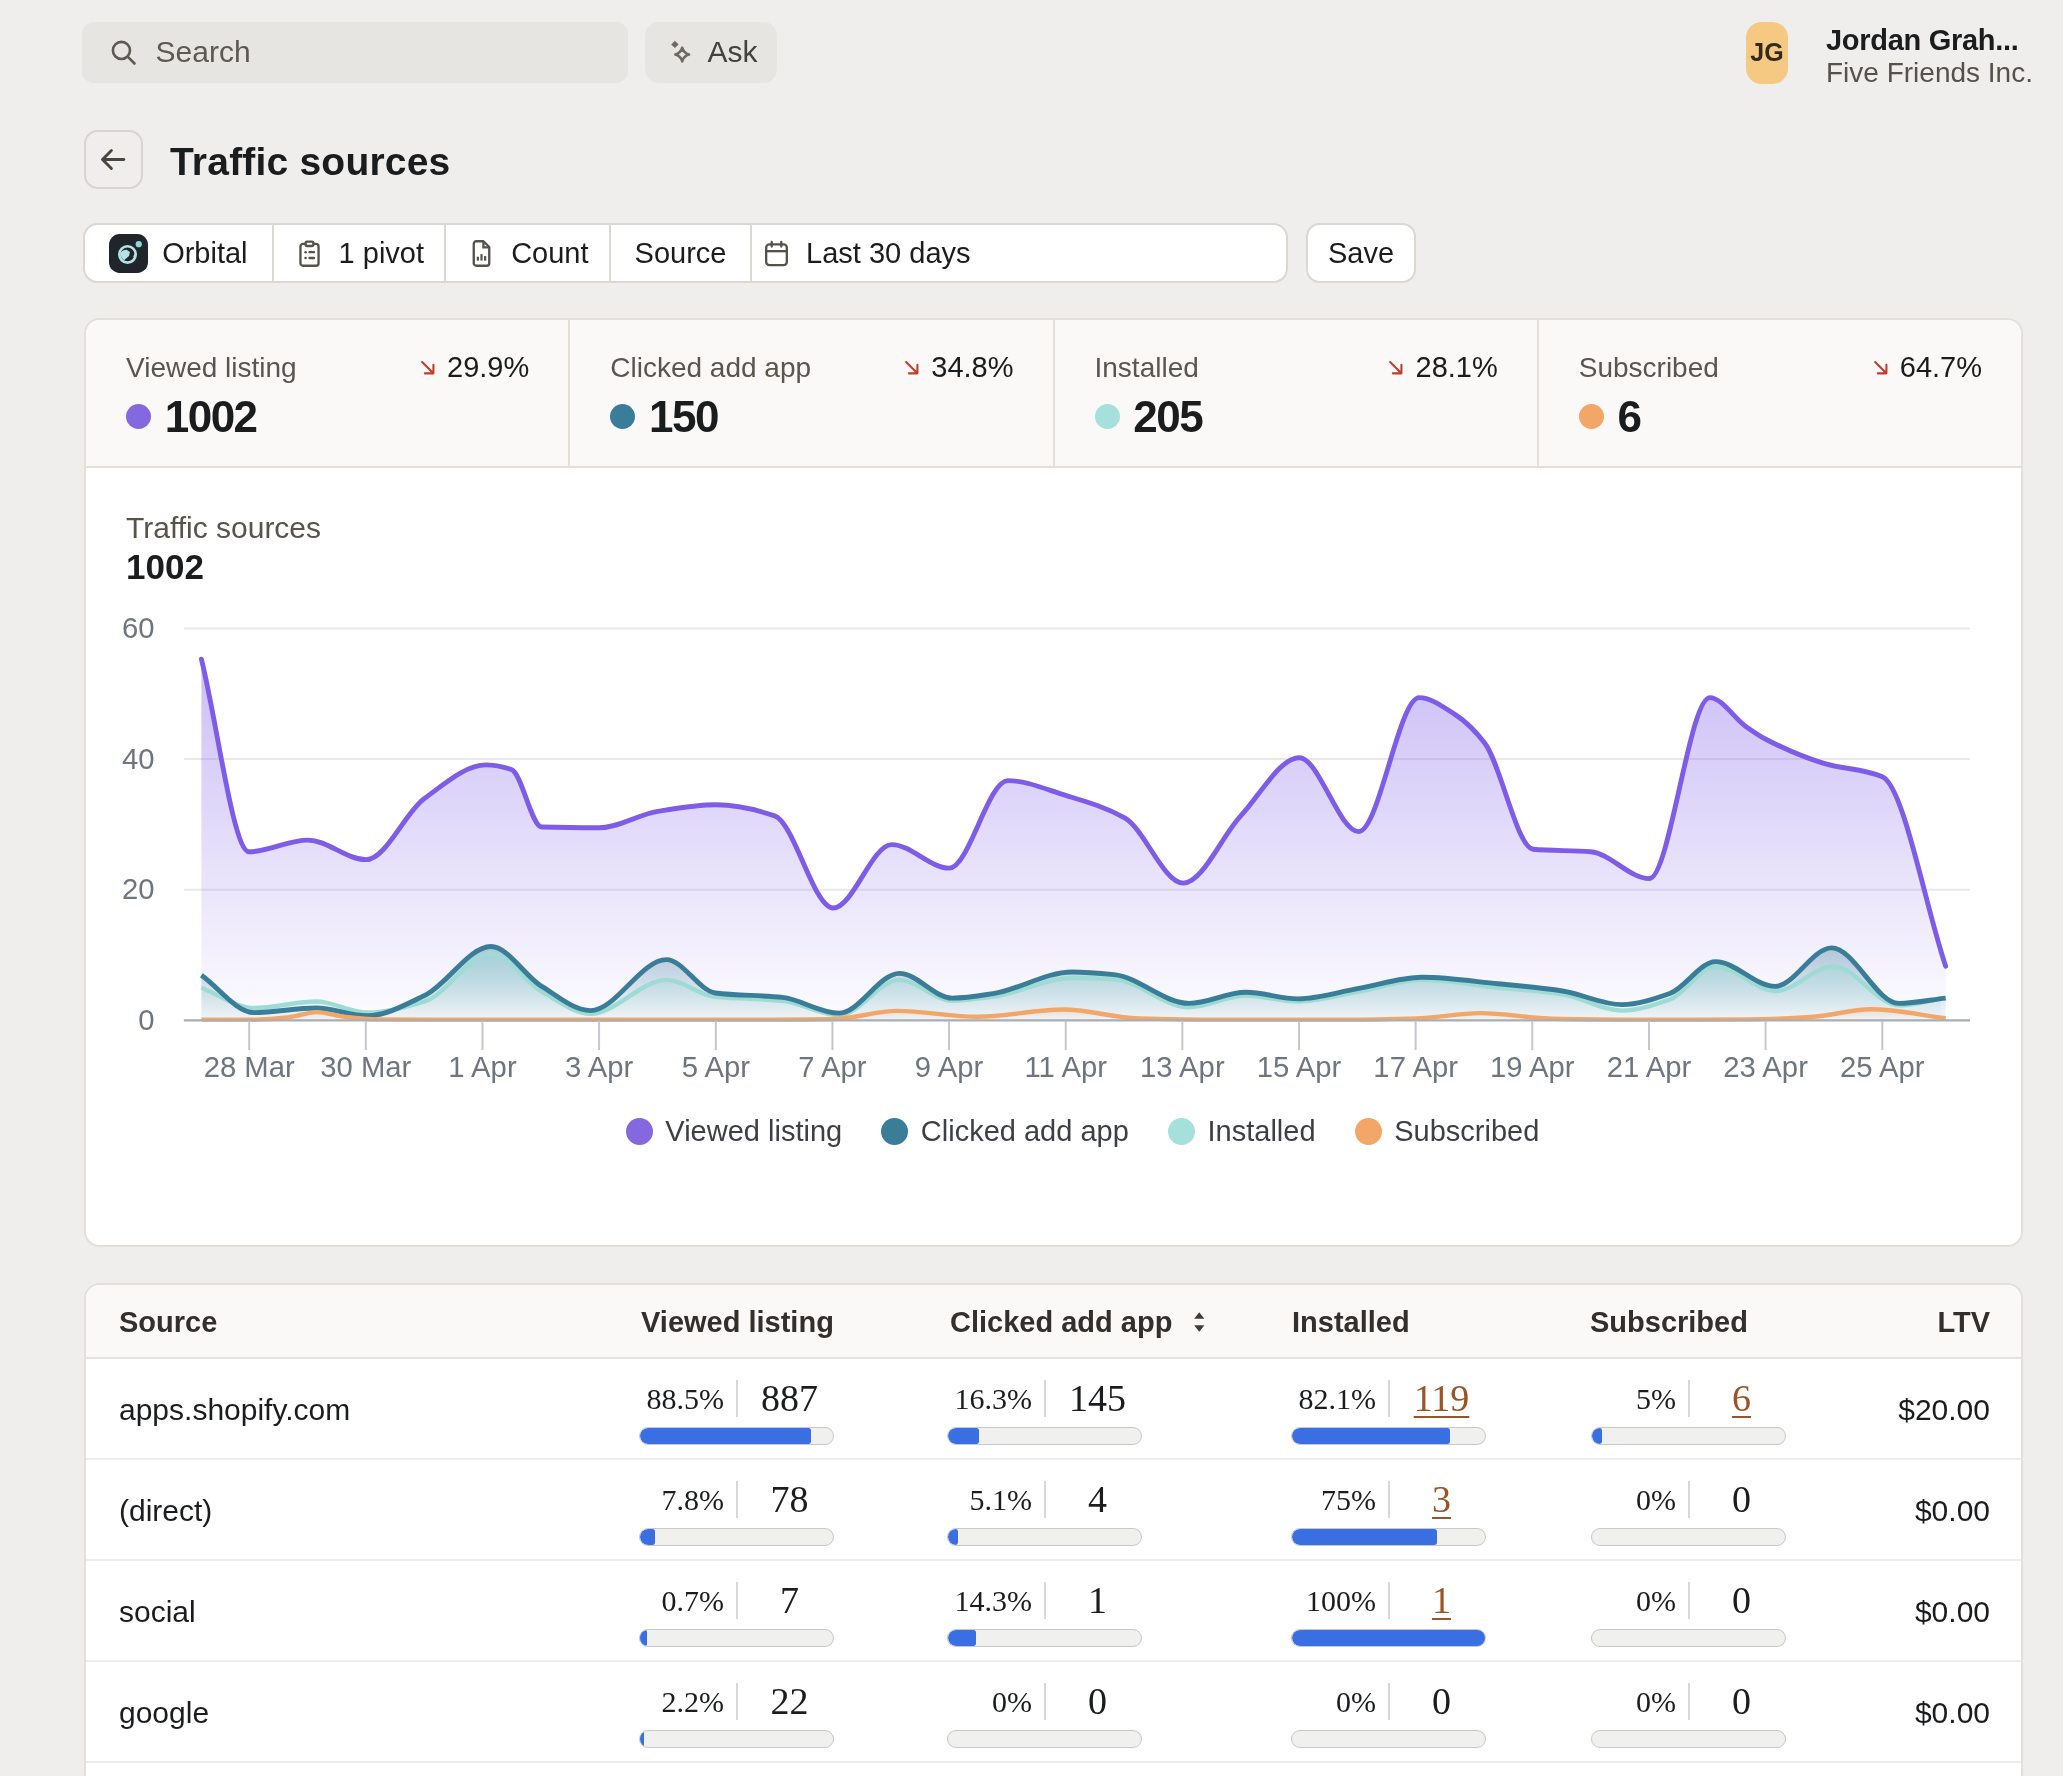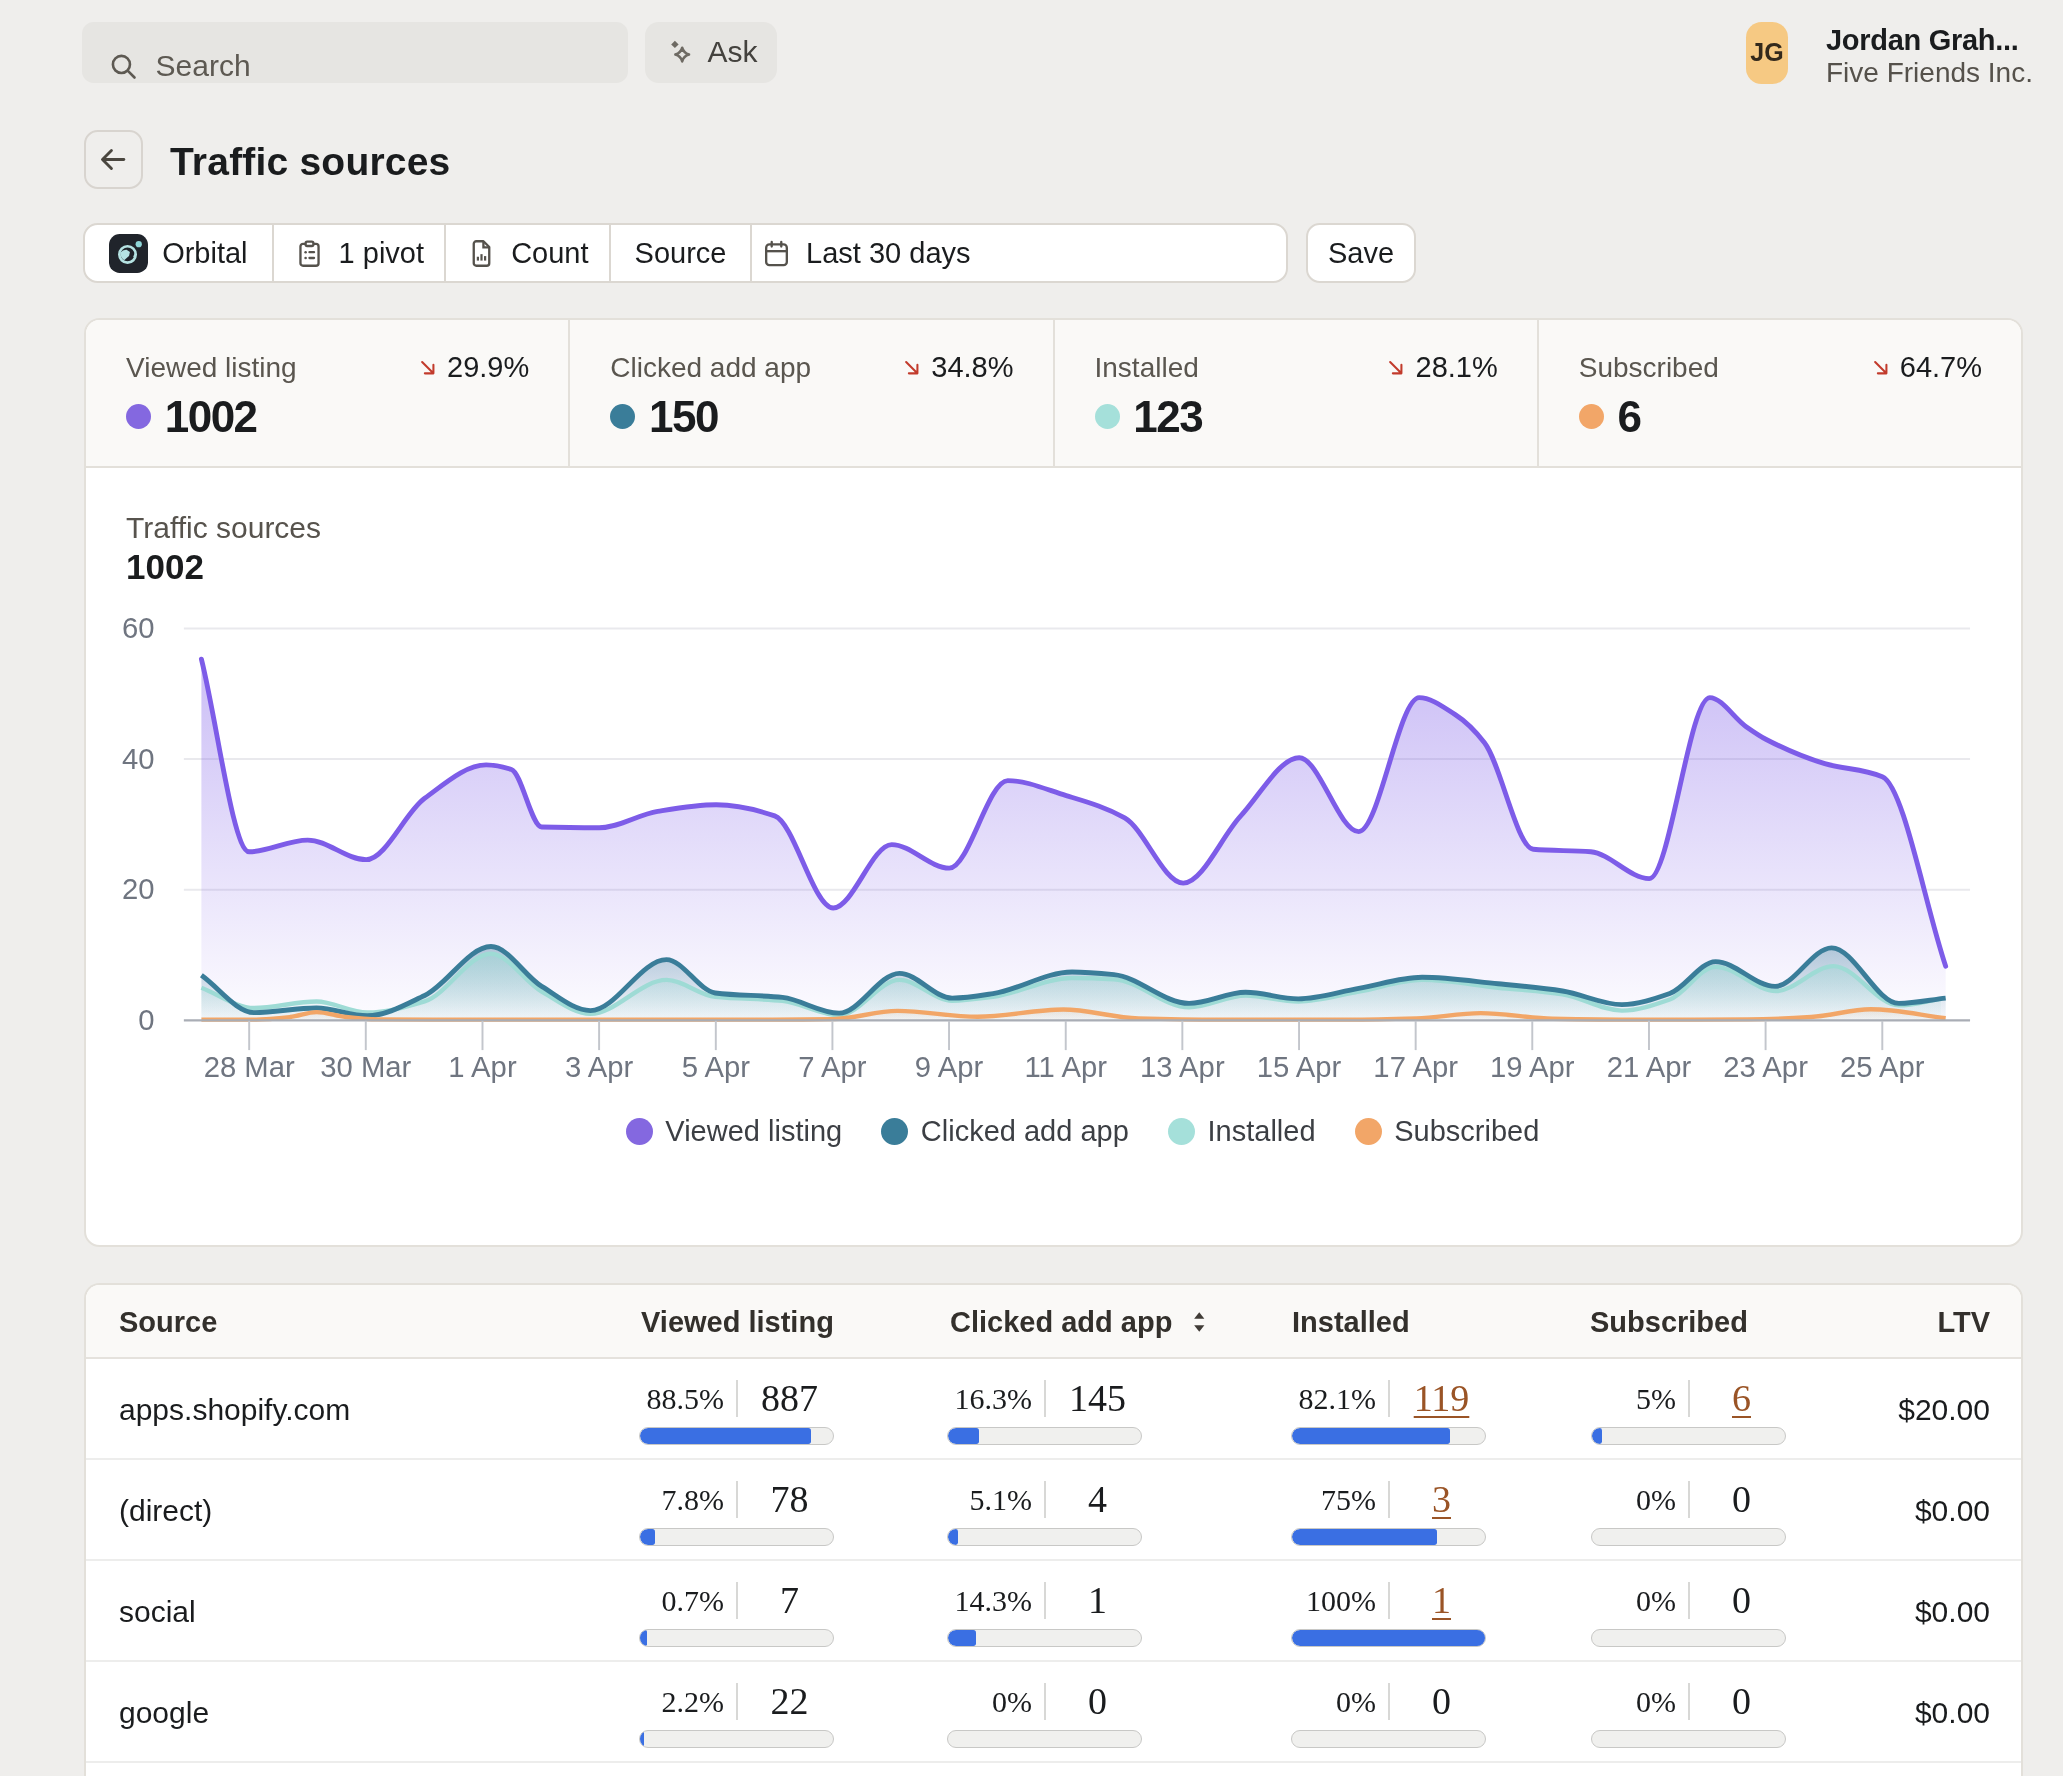--- a/index.html
+++ b/index.html
@@ -1,19 +1,19 @@
 <!DOCTYPE html>
 <html><head><meta charset="utf-8"><title>Traffic sources</title>
 <style>
 * { margin:0; padding:0; box-sizing:border-box; }
 html,body { width:2064px; height:1777px; background:#efeeec; font-family:"Liberation Sans", sans-serif; color:#1a1c1e; overflow:hidden; }
 #page { position:relative; width:2064px; height:1777px; }
 
 
-#search { position:absolute; left:82px; top:21.5px; width:546px; height:61px; background:#e6e5e2; border-radius:11.7px; display:flex; align-items:flex-end; padding-left:25px; }
+#search { position:absolute; left:82px; top:21.5px; width:546px; height:61px; background:#e6e5e2; border-radius:11.7px; display:flex; align-items:center; padding-left:25px; }
 #search span { font-size:30px; color:#5d5952; margin-left:15.6px; }
 #ask { position:absolute; left:645px; top:21.5px; width:132px; height:61px; background:#e6e5e2; border-radius:13.7px; display:flex; align-items:center; justify-content:center; gap:9.8px; }
 #ask span { font-size:30px; color:#44423e; }
 #avatar { position:absolute; left:1746px; top:21.5px; width:42px; height:62px; background:#f6c983; border-radius:15.6px; display:flex; align-items:center; justify-content:center; font-size:25px; font-weight:bold; color:#33291c; }
 #uname { position:absolute; left:1826px; top:24.4px; font-size:29px; font-weight:bold; color:#1a1c1e; letter-spacing:-0.3px; }
 #uorg { position:absolute; left:1826px; top:57px; font-size:28px; color:#55514b; }
 
 
 #back { position:absolute; left:84px; top:130px; width:59px; height:59px; border:2px solid #d8d4cf; border-radius:13.7px; display:flex; align-items:center; justify-content:center; }
 #title { position:absolute; left:170px; top:140px; font-size:39px; font-weight:bold; letter-spacing:0.2px; }
@@ -161,21 +161,21 @@
 </div>
 <div class="mcard">
 <div class="mrow1">
             <span class="mlabel">Installed</span>
             <span class="mpct"><svg width="22.4" height="22.4" viewBox="0 0 24 24">
                 <path d="M5.5 6.5 L17 18 M17.6 9.4 L17.6 18.6 L8.4 18.6" stroke="#c23b2c" stroke-width="2.2" fill="none" stroke-linecap="round" stroke-linejoin="round"></path>
               </svg>28.1%</span>
           </div>
 <div class="mrow2">
             <span class="mdot" style="background:#a5e0da"></span>
-            <span class="mnum">123</span>
+            <span class="mnum">205</span>
           </div>
 </div>
 <div class="mcard">
 <div class="mrow1">
             <span class="mlabel">Subscribed</span>
             <span class="mpct"><svg width="22.4" height="22.4" viewBox="0 0 24 24">
                 <path d="M5.5 6.5 L17 18 M17.6 9.4 L17.6 18.6 L8.4 18.6" stroke="#c23b2c" stroke-width="2.2" fill="none" stroke-linecap="round" stroke-linejoin="round"></path>
               </svg>64.7%</span>
           </div>
 <div class="mrow2">

